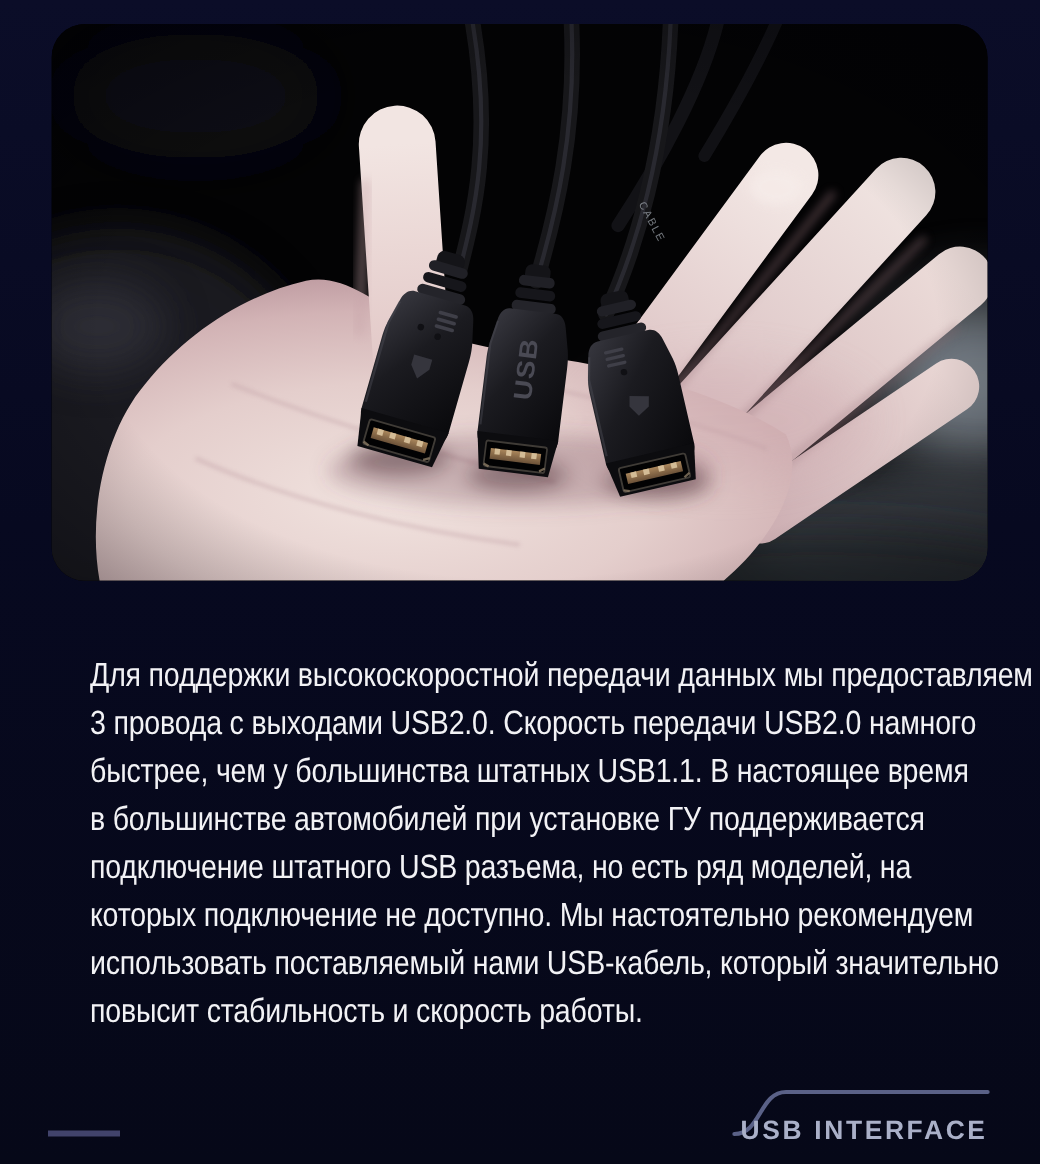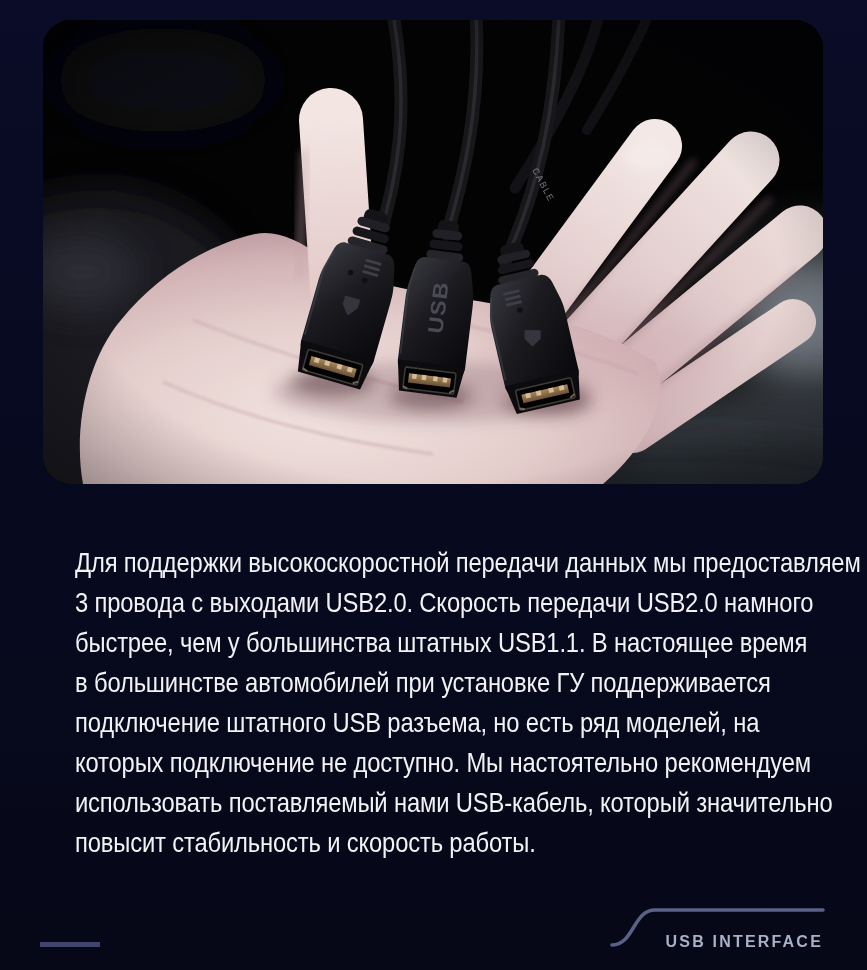--- a/index.html
+++ b/index.html
@@ -21,21 +21,21 @@
   }
   .description .line{
     white-space:nowrap;
     transform:scaleX(0.85);
     transform-origin:0 50%;
     letter-spacing:-0.2px;
   }
   .footer-deco{position:absolute;left:0;top:893px;width:867px;height:70px;}
   .footer-label{
     position:absolute;top:934px;right:44px;
-    font-size:16px;font-weight:700;letter-spacing:2.2px;
+    font-size:22px;font-weight:700;letter-spacing:2.2px;
     line-height:16px;white-space:nowrap;
   }
 </style>
 </head>
 <body>
 
 <div class="photo-card">
   <svg width="780" height="464" viewBox="0 0 780 464">
     <defs>
       <filter id="b30" x="-80%" y="-80%" width="260%" height="260%">

